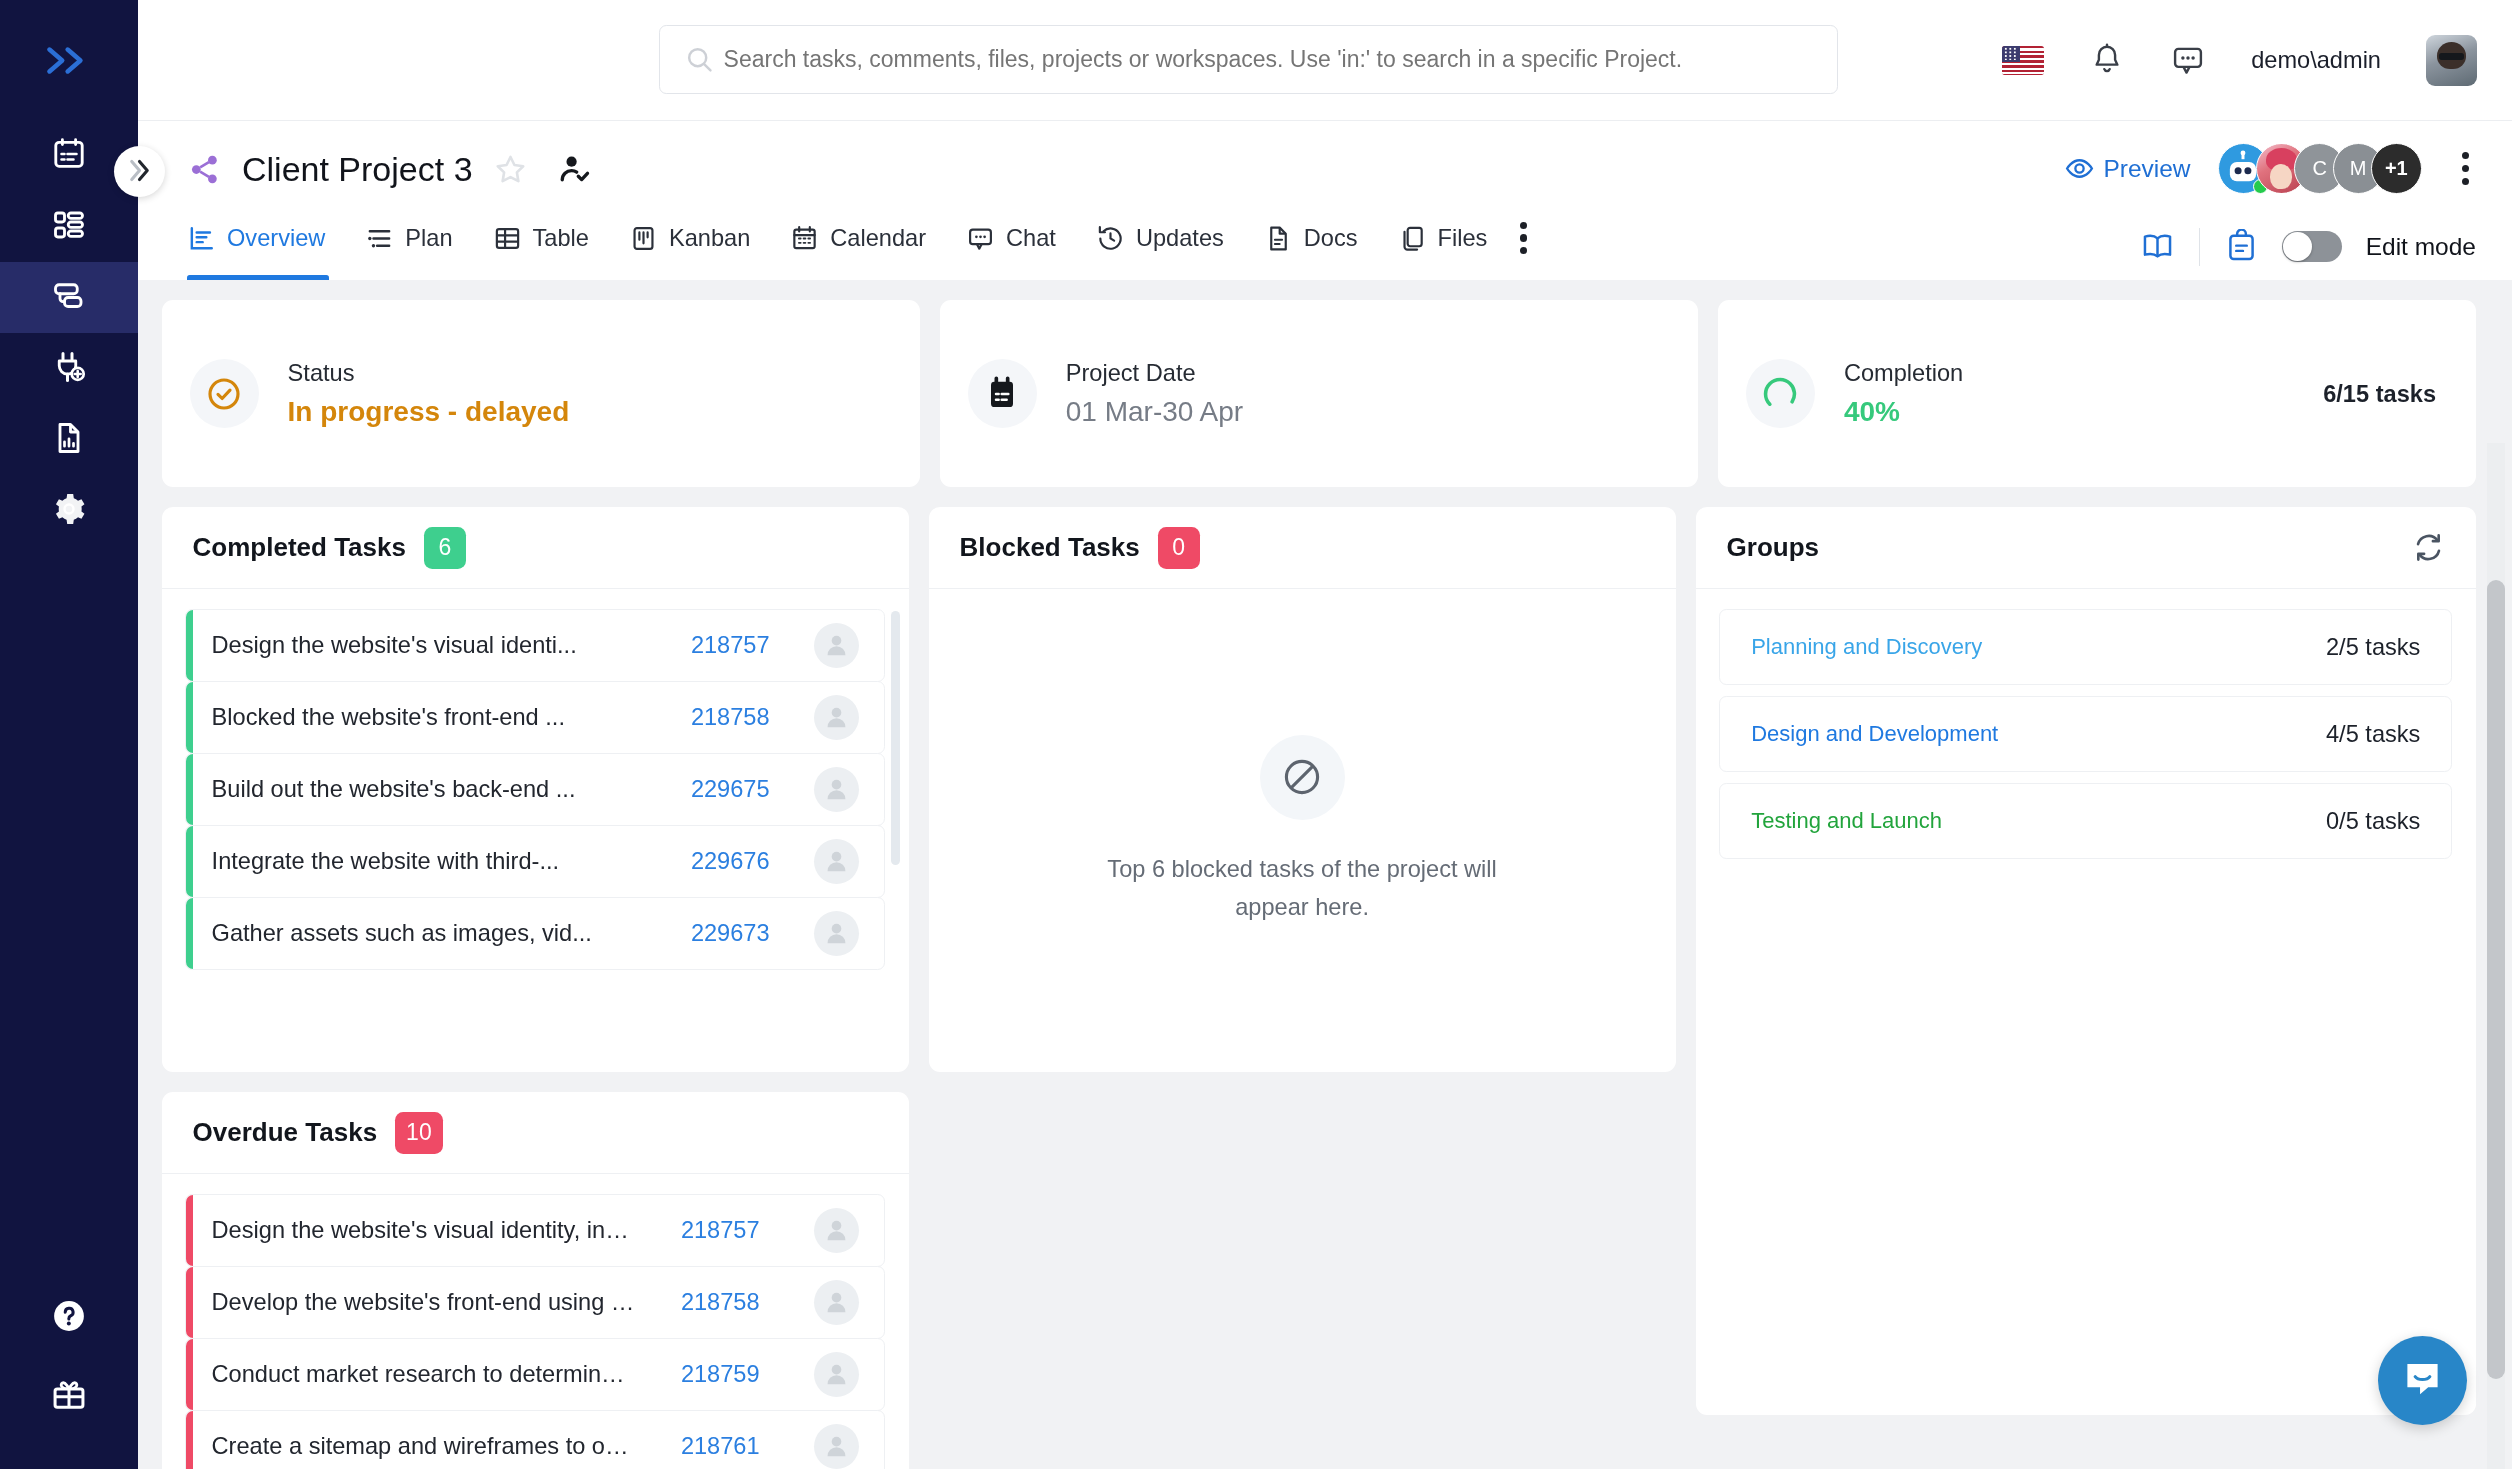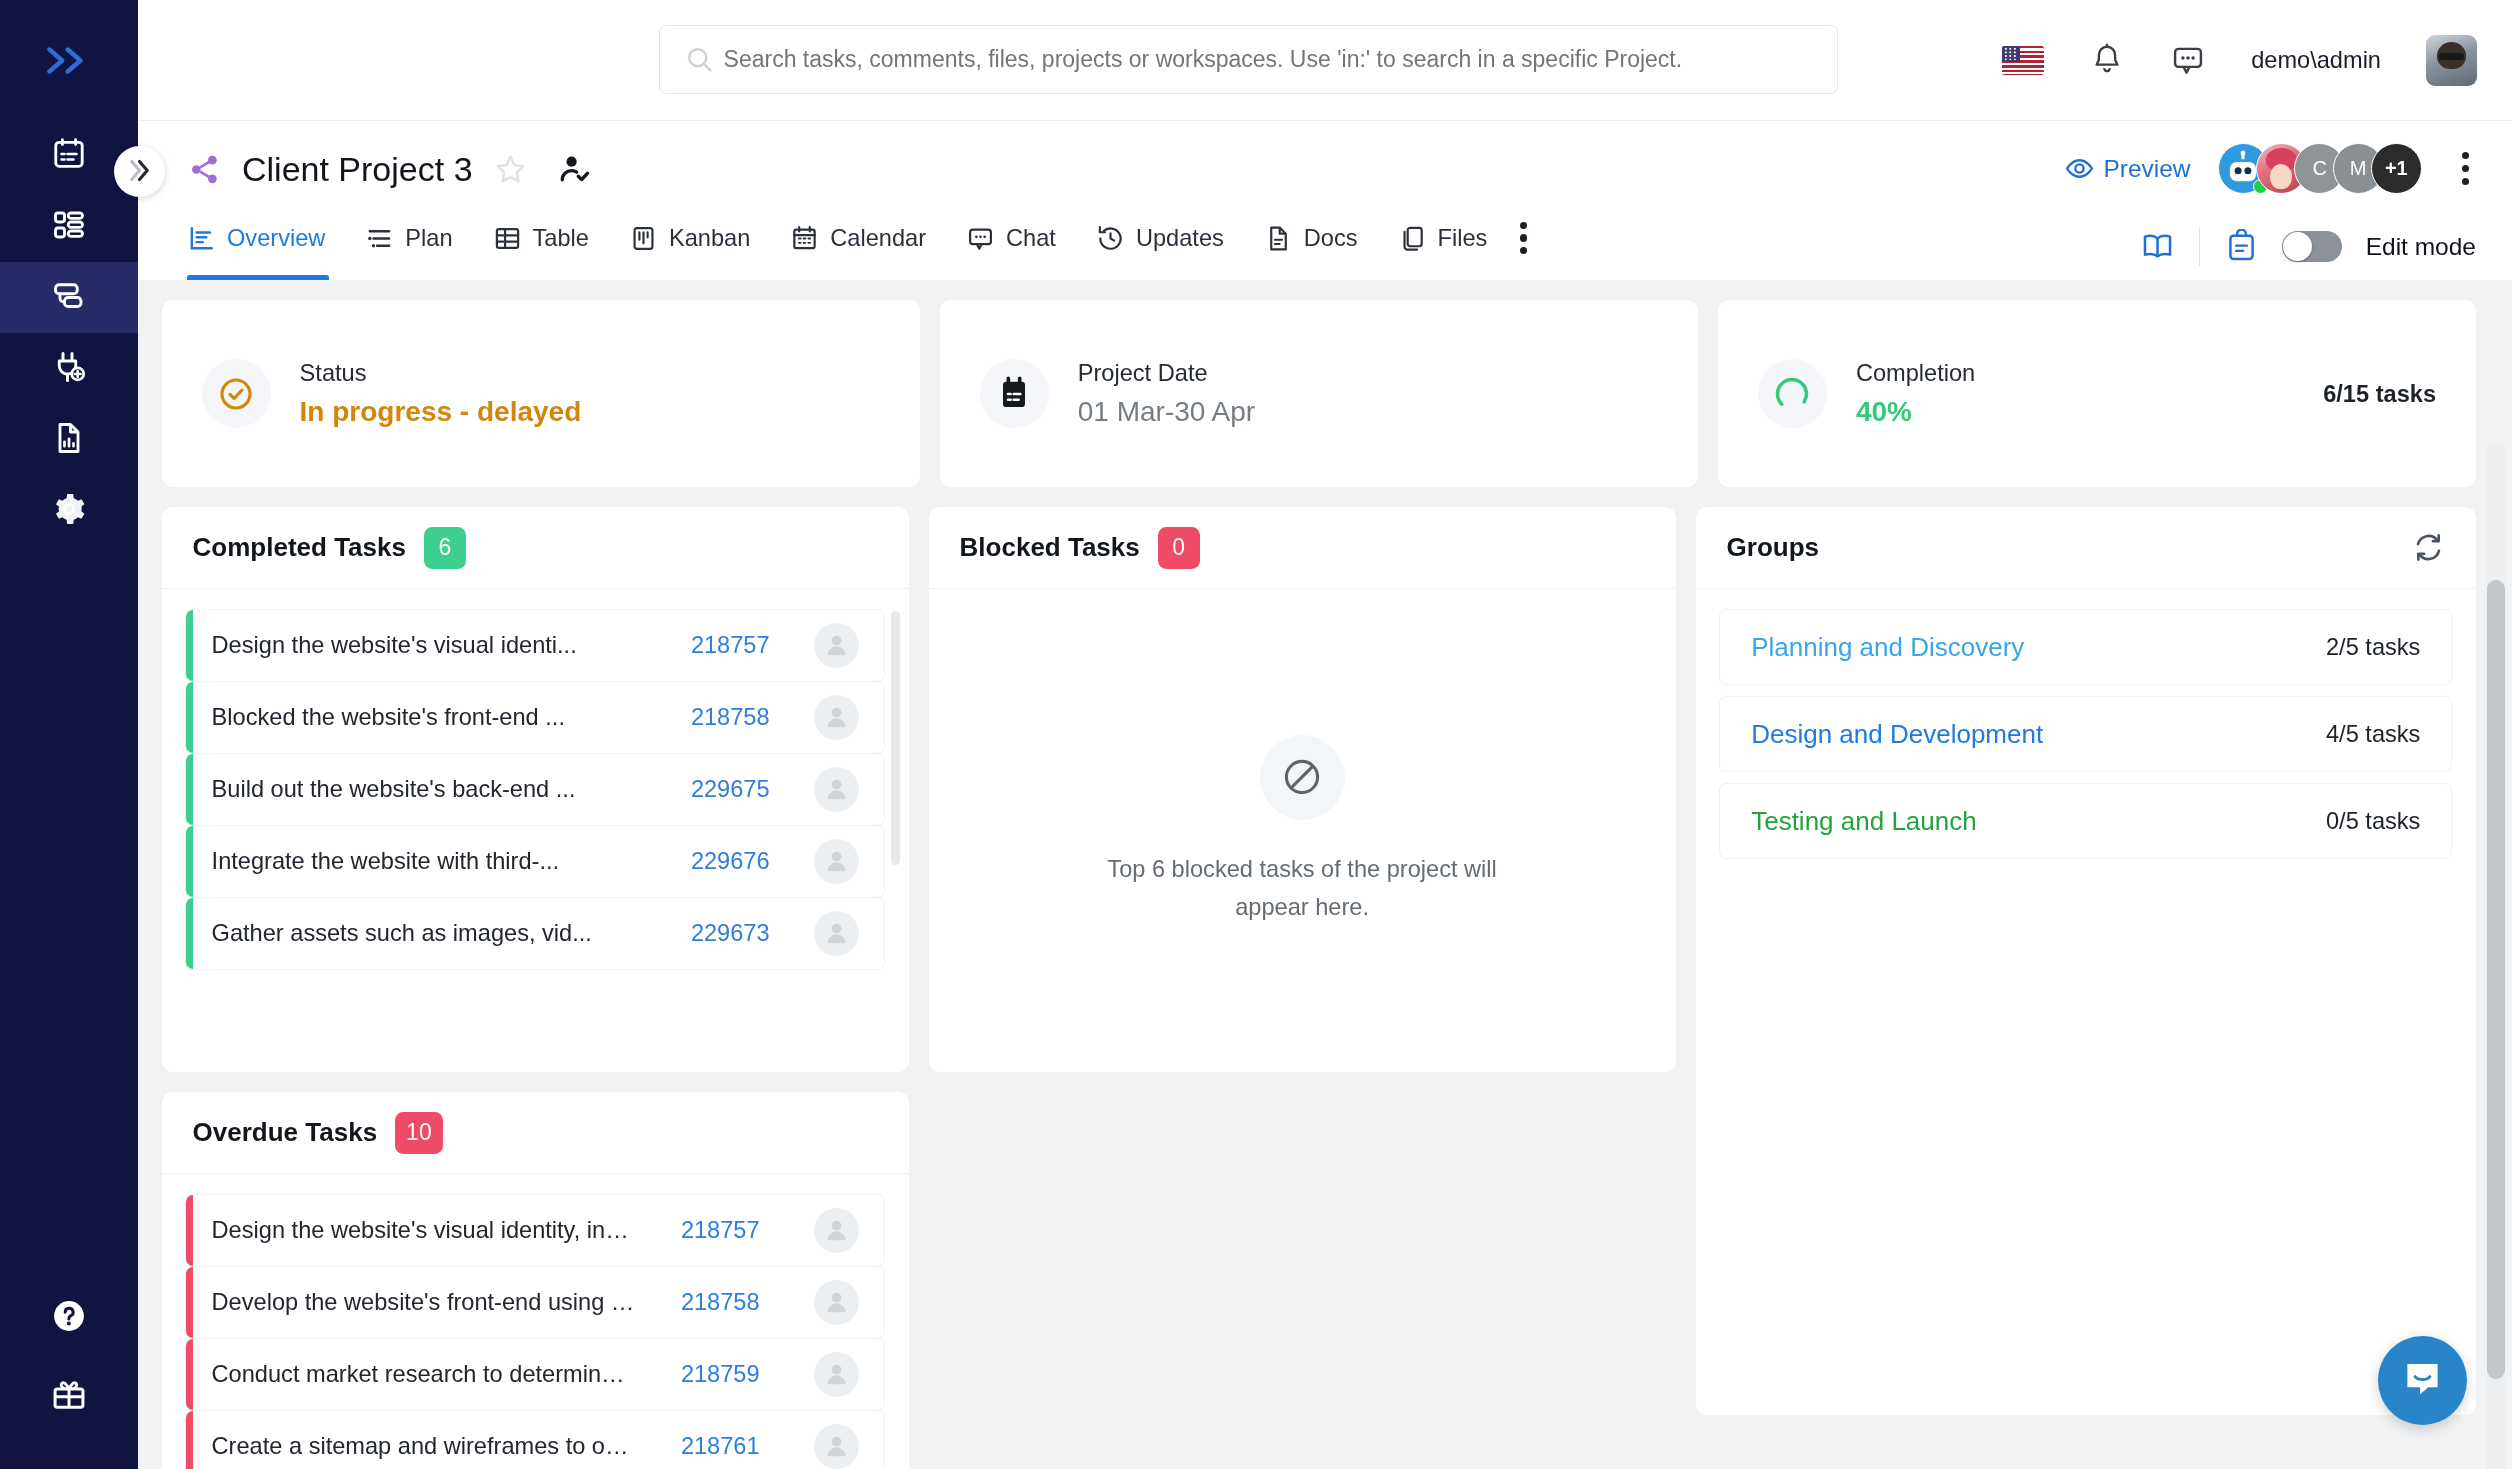--- a/index.html
+++ b/index.html
@@ -163,21 +163,21 @@
   .edit-mode-label { font-size: 24.5px; color: #11141b; white-space: nowrap; }
 
   
   .content {
     flex: 1; background: #f1f2f4; overflow: hidden; position: relative;
     padding: 20px 36px 0 23.6px;
   }
   .grid-top { display: flex; gap: 20px; }
   .card { background: #fff; border-radius: 11px; }
   .stat-card {
-    flex: 1; height: 187px; display: flex; align-items: center; padding: 0 40px;
+    flex: 1; height: 187px; display: flex; align-items: center; padding: 0 28px;
     position: relative;
   }
   .stat-ico-wrap {
     width: 69px; height: 69px; border-radius: 50%; background: #f4f6f9;
     display: flex; align-items: center; justify-content: center; flex: 0 0 69px;
   }
   .stat-text { margin-left: 29px; }
   .stat-label { font-size: 23.6px; color: #262b33; margin-bottom: 9px; }
   .stat-value { font-size: 28px; font-weight: bold; }
   .stat-value.orange { color: #d4860b; }
@@ -254,21 +254,21 @@
     font-size: 23.6px; color: #656c76; text-align: center; line-height: 1.6;
     max-width: 391px;
   }
 
   .groups-panel { min-height: 908px; }
   .group-row {
     display: flex; align-items: center; height: 76px;
     border: 0.9px solid #eef0f3; border-radius: 7.3px; margin-bottom: 11px;
     padding: 0 31px; cursor: pointer;
   }
-  .group-name { flex: 1; font-size: 26px; }
+  .group-name { flex: 1; font-size: 22px; }
   .group-name.c1 { color: #39a5e8; }
   .group-name.c2 { color: #1f79e0; }
   .group-name.c3 { color: #22a43c; }
   .group-count { font-size: 23.6px; color: #1c212a; }
 
   .overdue-panel { }
   .overdue-body { padding: 20px 23.6px 0 23.6px; }
   .overdue-row .task-name { white-space: nowrap; overflow: hidden; text-overflow: ellipsis; }
   .overdue-row .task-avatar { margin-left: 54px; }
   .overdue-row .task-id { min-width: 100px; text-align: right; }

